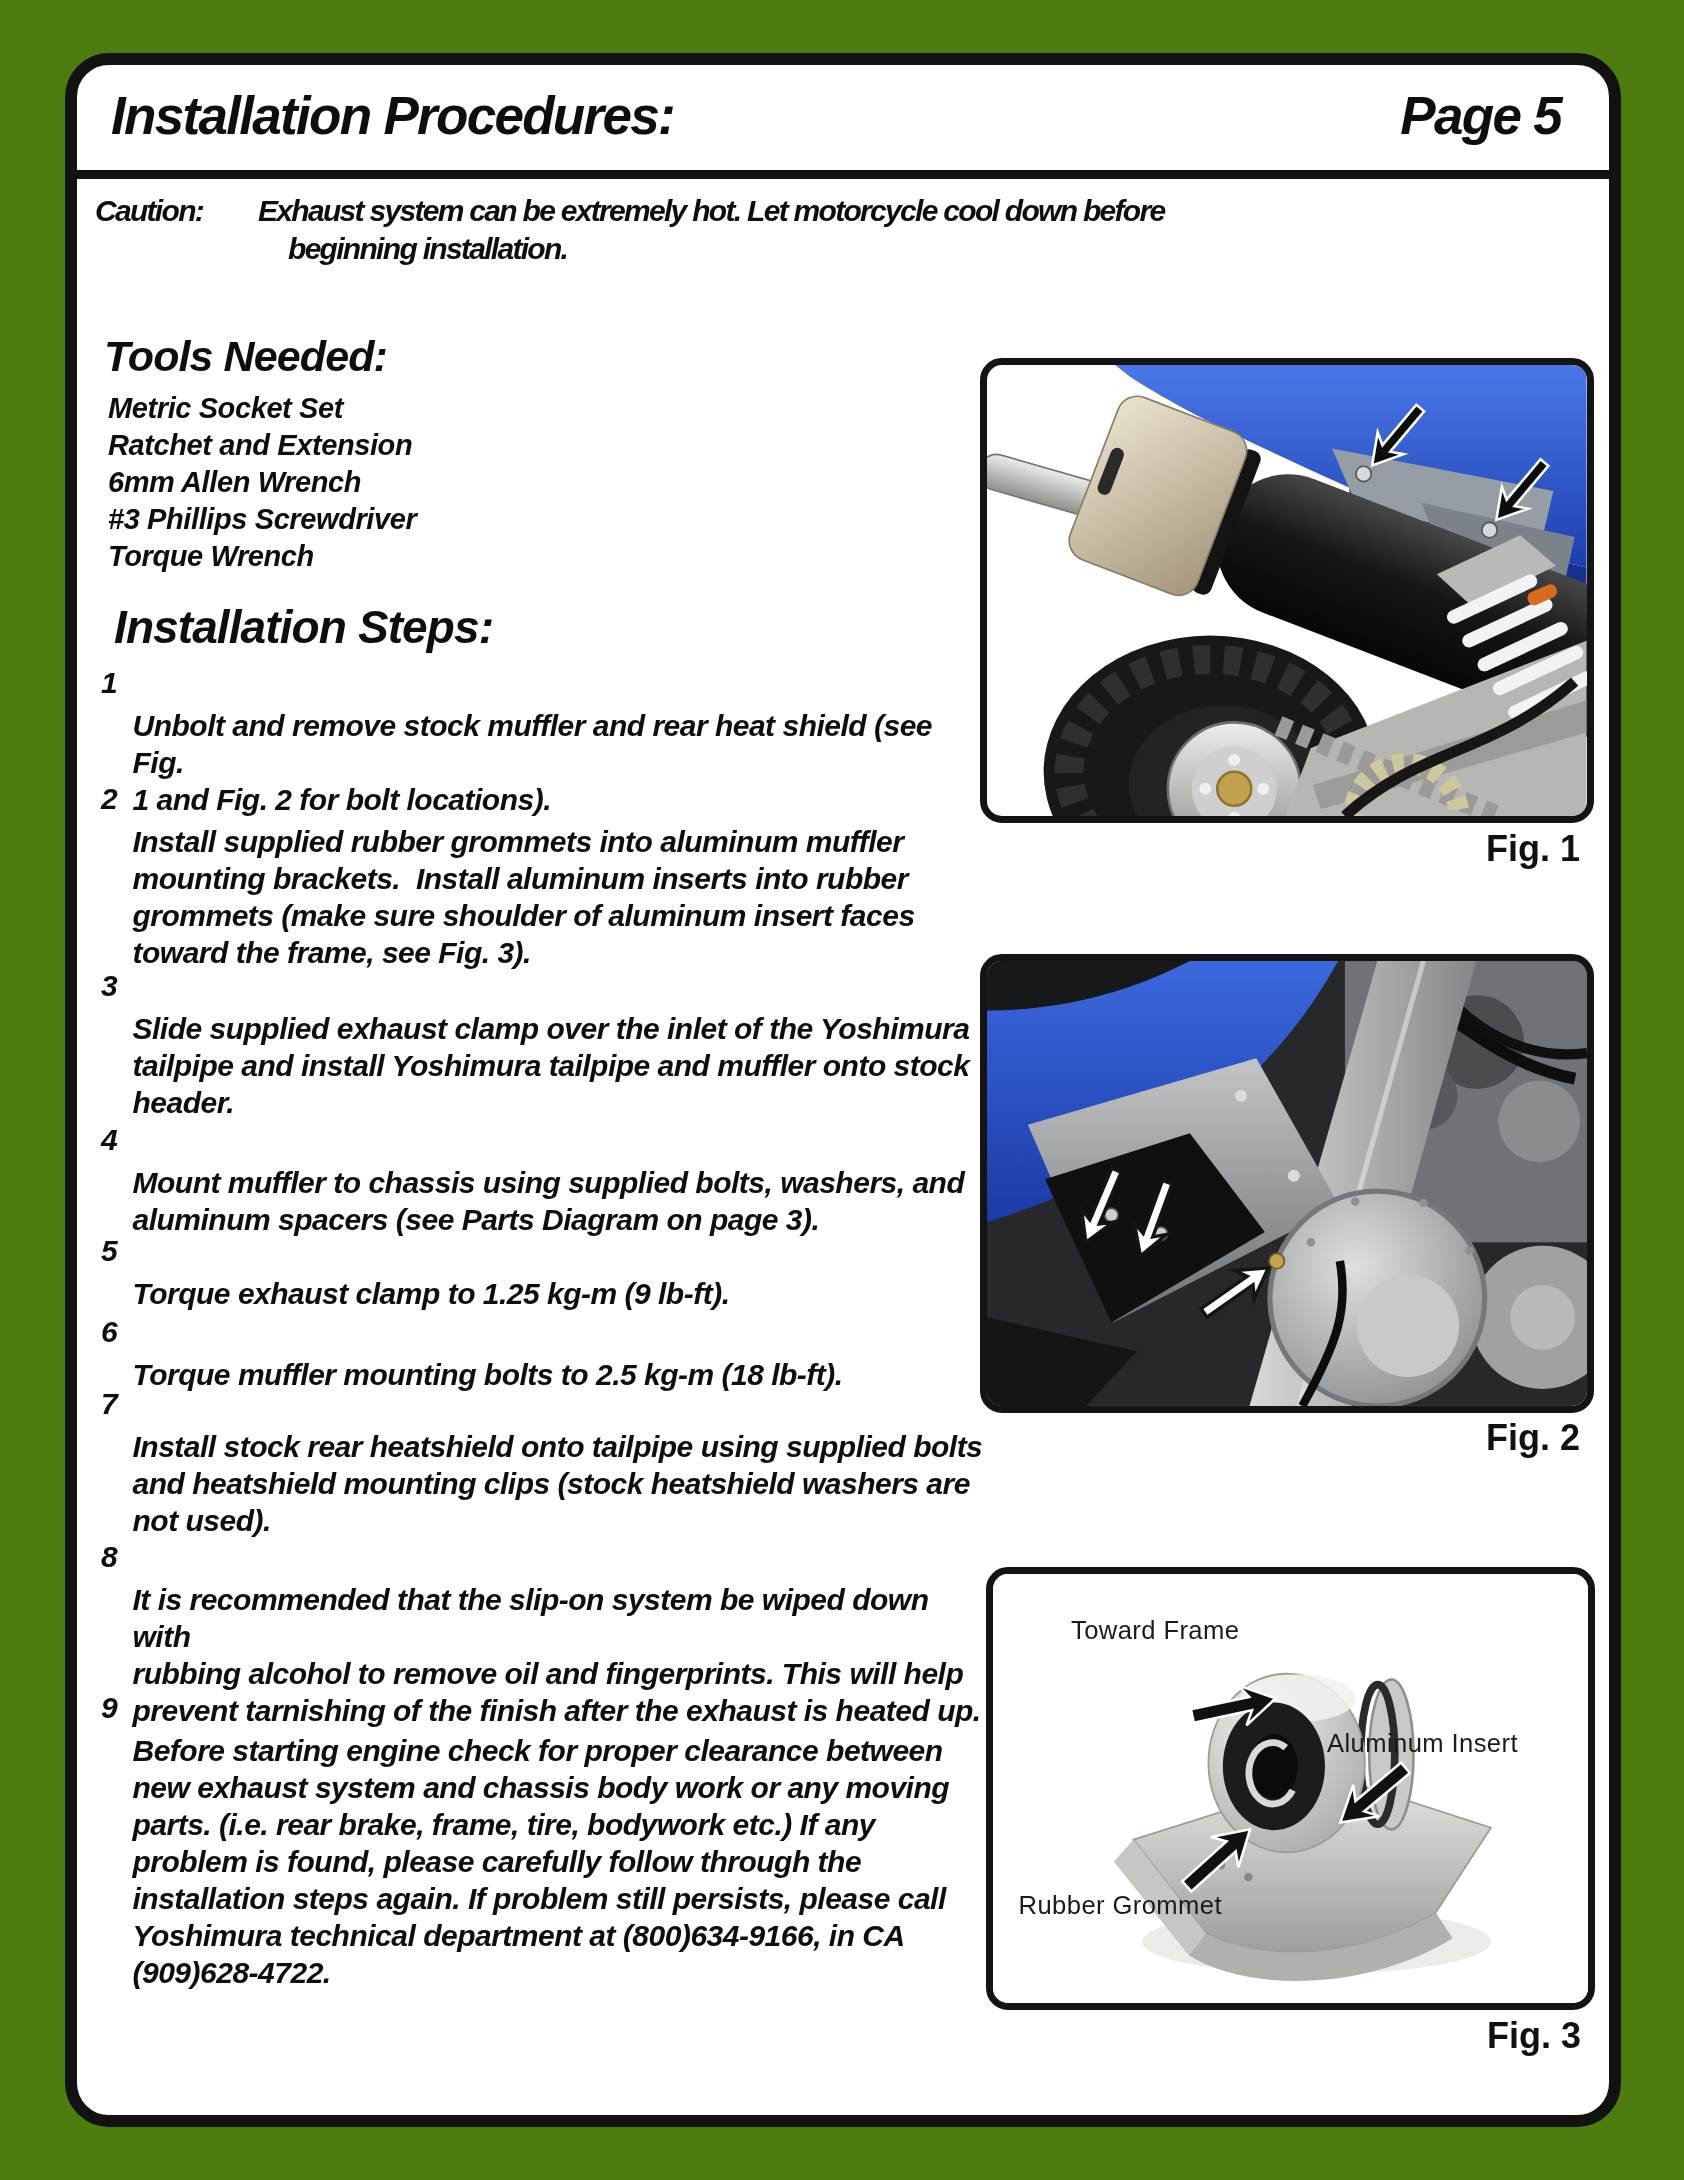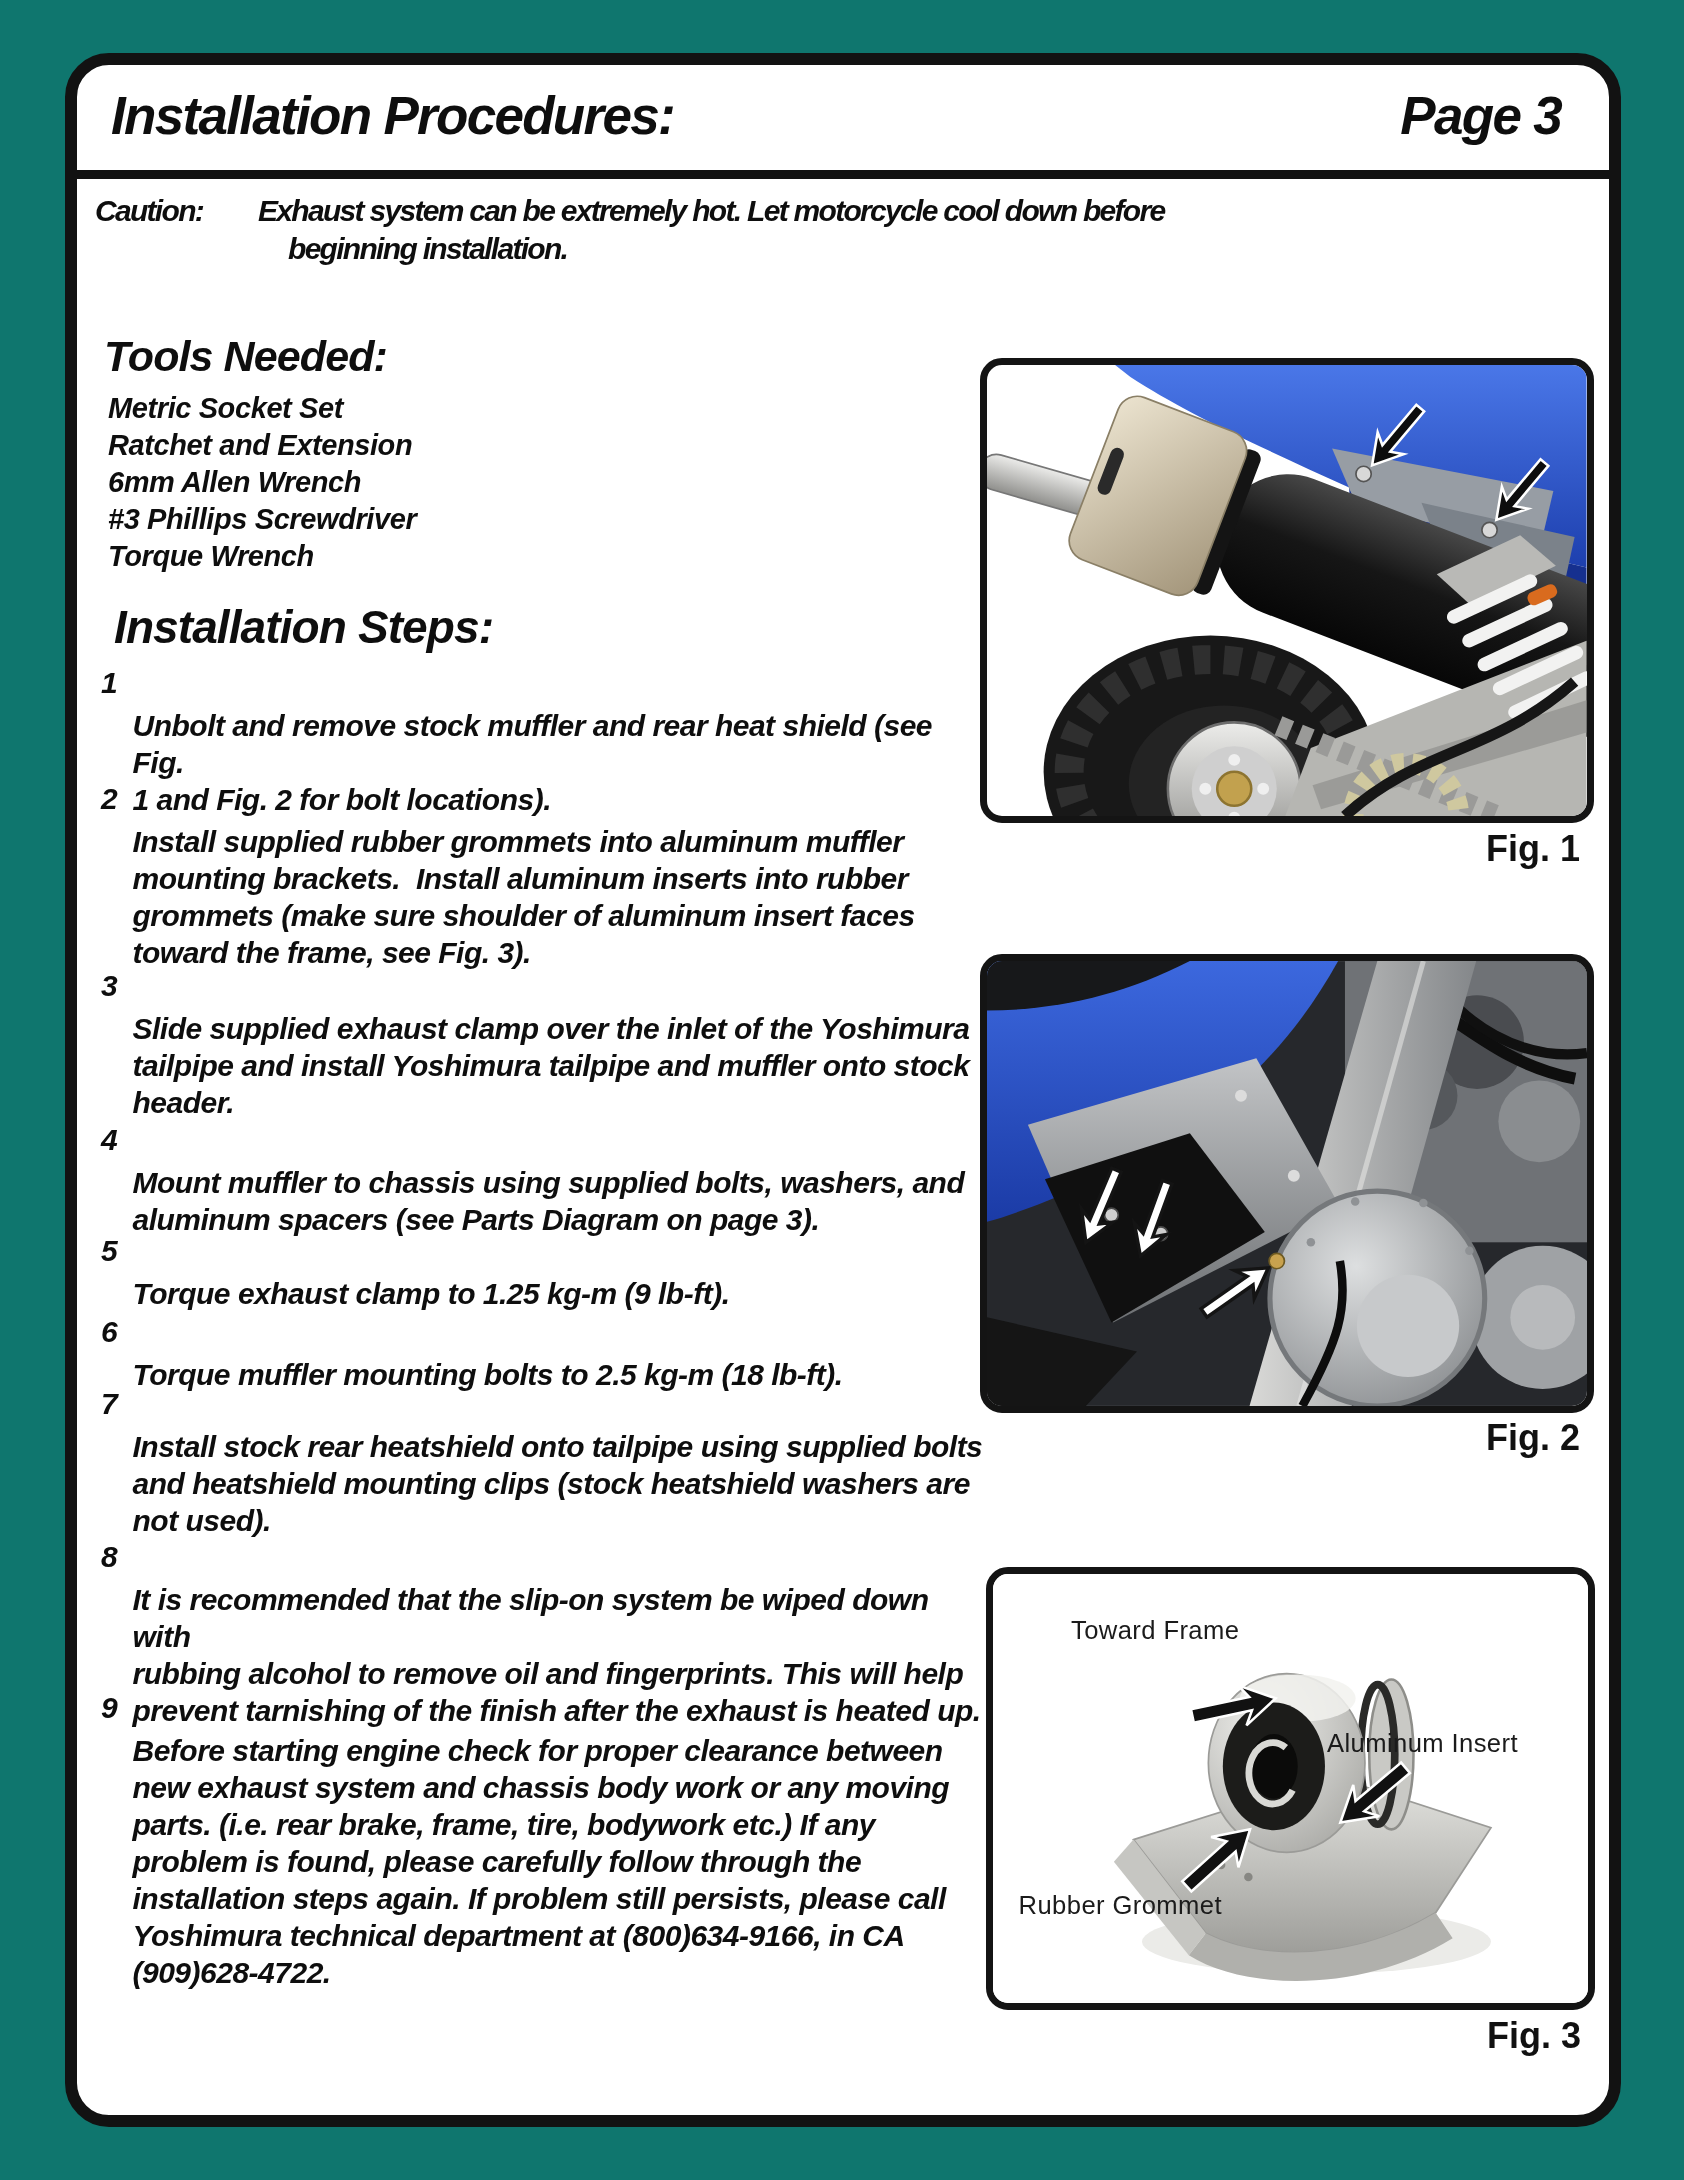--- a/index.html
+++ b/index.html
@@ -1,16 +1,16 @@
 <!DOCTYPE html>
 <html style="font-size:13.6px"><head>
 <meta charset="utf-8">
 <style>
   html,body{margin:0;padding:0;background:#ffffff;}
-  #canvas{position:relative;width:1685px;height:2181px;background:#0f766e;overflow:hidden;
+  #canvas{position:relative;width:1685px;height:2181px;background:#4d7c0f;overflow:hidden;
           font-family:"Liberation Sans",sans-serif;color:#111;}
   .abs{position:absolute;}
   
   #frame{left:65px;top:53px;width:1532px;height:2050px;border:12px solid #121212;border-radius:44px;background:#fff;}
   #headrule{left:72px;top:170px;width:1540px;height:8.5px;background:#121212;}
   
   .display{font-weight:bold;font-style:italic;letter-spacing:-1.7px;color:#0e0e0e;}
   .btxt{font-weight:bold;font-style:italic;font-size:30px;line-height:37px;letter-spacing:-0.5px;
         color:#0e0e0e;white-space:pre-wrap;}
   #title{left:111px;top:85px;font-size:53px;}
@@ -45,21 +45,21 @@
 </style>
 </head>
 <body>
 
 <div id="canvas">
 
   <div id="frame" class="abs"></div>
   <div id="headrule" class="abs"></div>
 
   <div id="title" class="abs display">Installation Procedures:</div>
-  <div id="pagenum" class="abs display">Page 3</div>
+  <div id="pagenum" class="abs display">Page 5</div>
 
   <div id="caution" class="abs display">
     <span class="lbl">Caution:</span><span>Exhaust system can be extremely hot.  Let motorcycle cool down before</span>
   </div>
   <div id="caution2" class="abs display">beginning installation.</div>
 
 
   <div id="tools-h" class="abs display">Tools Needed:</div>
   <div id="tools" class="abs">
     <div class="ti">Metric Socket Set</div>

